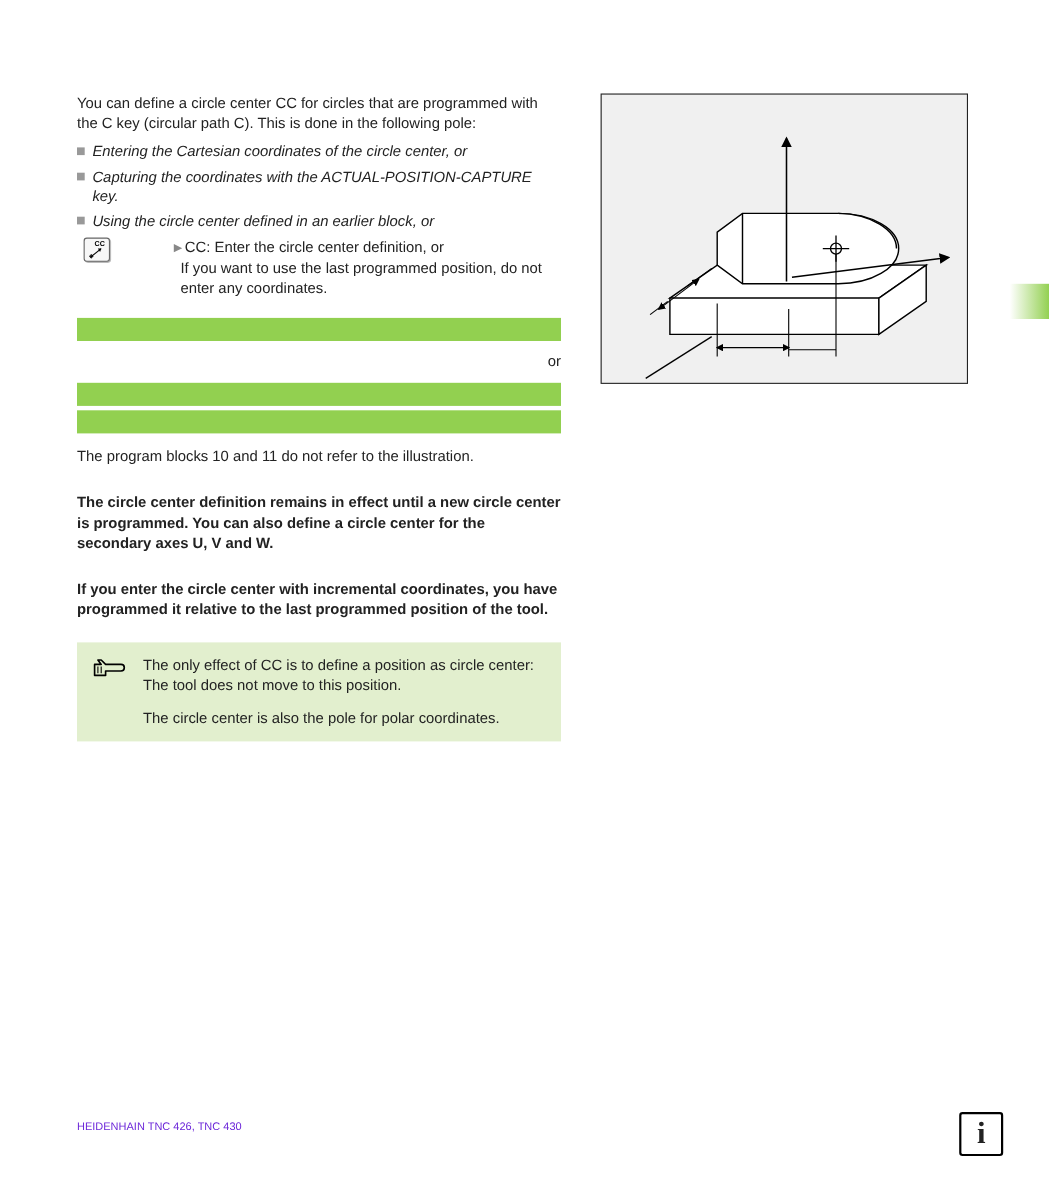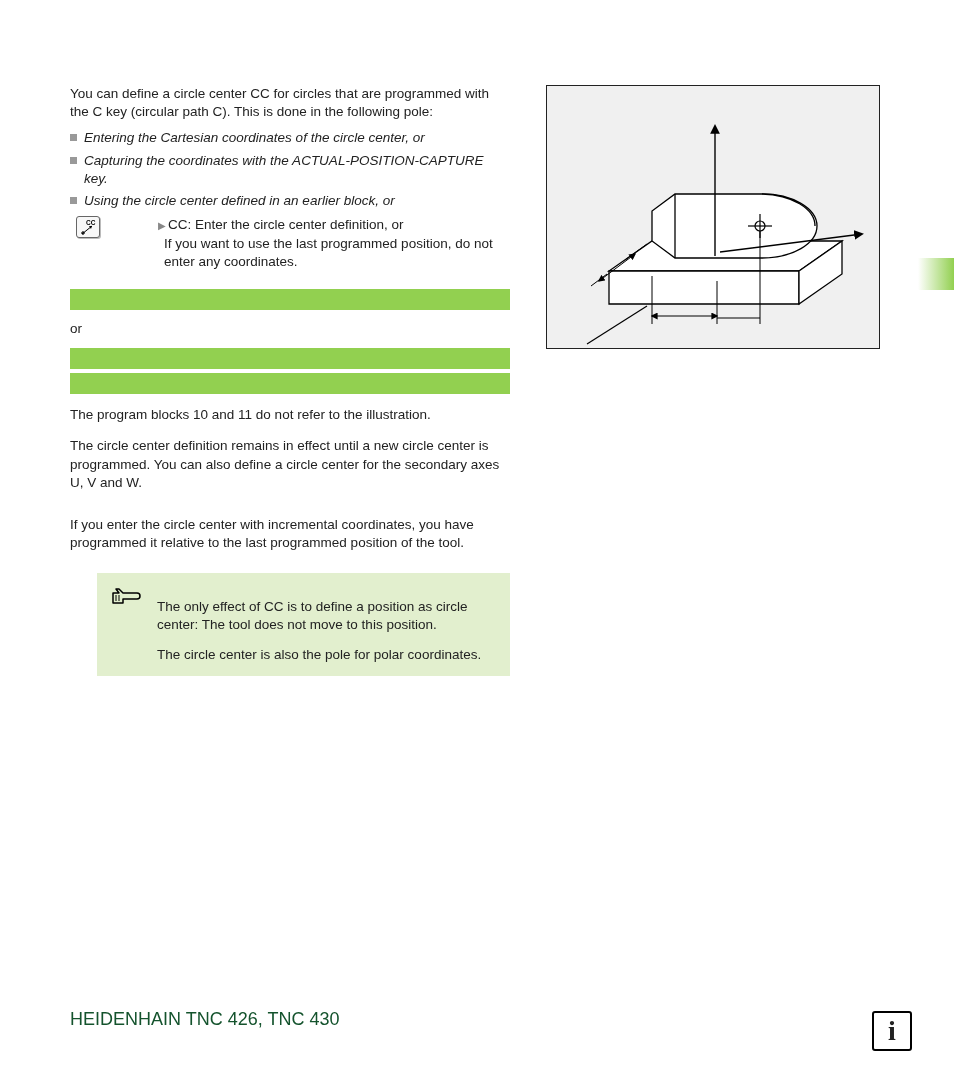--- a/index.html
+++ b/index.html
@@ -94,33 +94,34 @@
   .code-bar {
     background: #92d050;
     height: 21px;
     margin-bottom: 4px;
   }
   .code-group {
     margin: 6px 0 10px 0;
   }
   .or-text {
     margin: 10px 0;
+    text-align: right;
   }
   .note-text {
-    margin: 12px 0 13px 0;
+    margin: 12px 0 24px 0;
   }
   .para {
     margin-bottom: 24px;
+    font-weight: bold;
   }
   .tip-box {
     background: #e2efce;
-    padding: 25px 14px 12px 60px;
+    padding: 12px 14px 12px 60px;
     position: relative;
     margin-top: 6px;
-    margin-left: 27px;
   }
   .tip-box .hand-icon {
     position: absolute;
     left: 12px;
     top: 12px;
   }
   .tip-box p {
     margin-bottom: 12px;
   }
   .tip-box p:last-child { margin-bottom: 0; }
@@ -141,22 +142,22 @@
     right: 0;
     top: 258px;
     width: 36px;
     height: 32px;
     background: linear-gradient(to right, #ffffff, #92d050);
   }
   .footer {
     position: absolute;
     bottom: 60px;
     left: 70px;
-    font-size: 18px;
-    color: #14532d;
+    font-size: 10px;
+    color: #6d28d9;
   }
   .info-icon {
     position: absolute;
     bottom: 40px;
     right: 42px;
     width: 40px;
     height: 40px;
     border: 2px solid #000;
     border-radius: 3px;
     display: flex;

